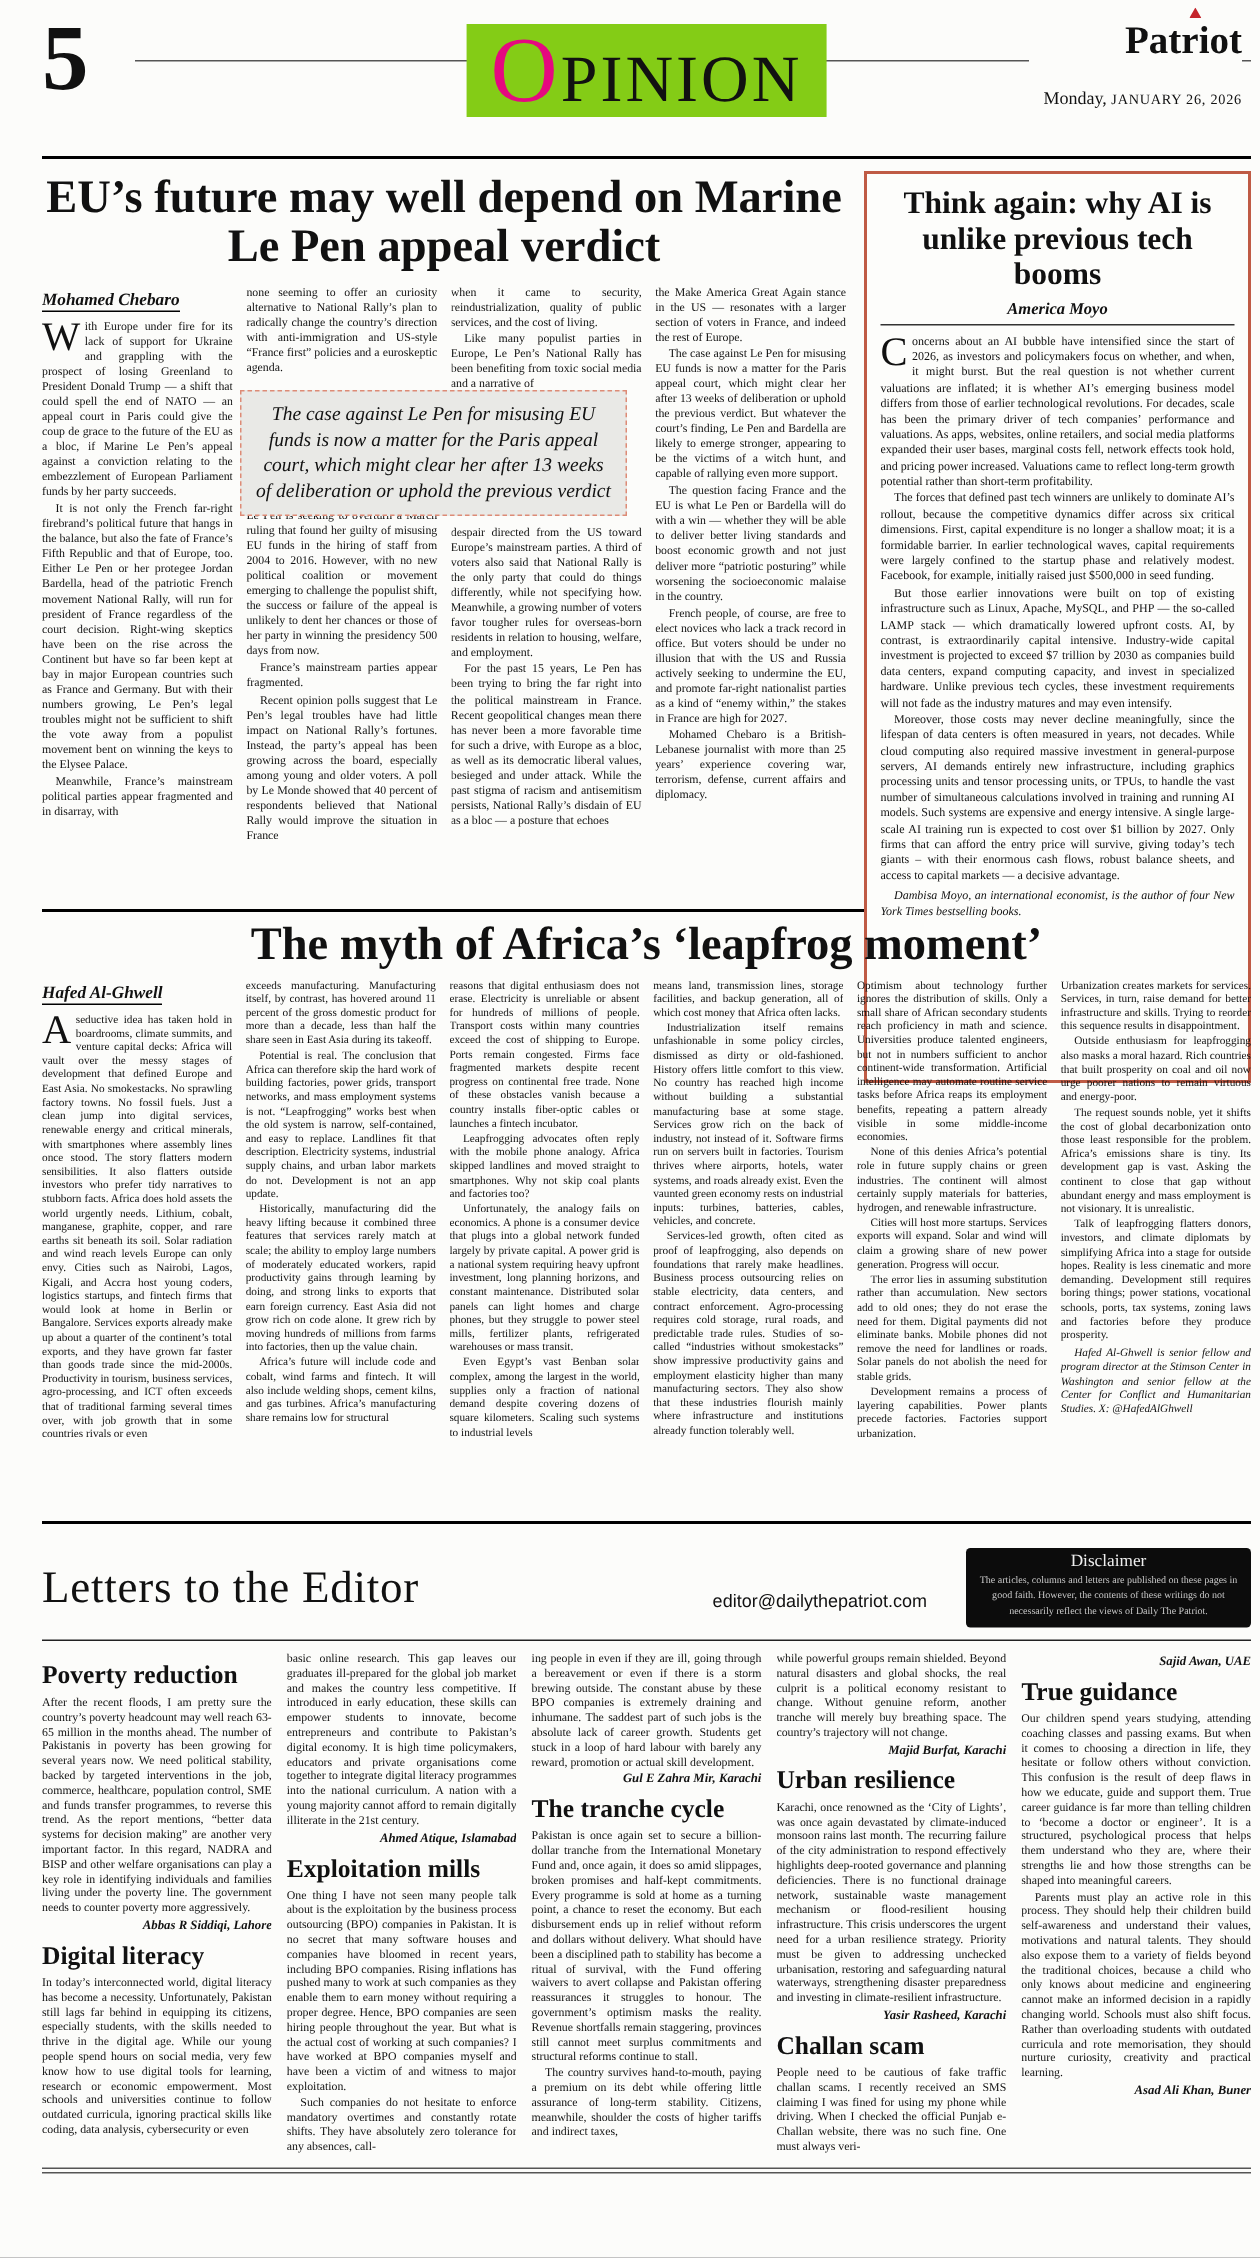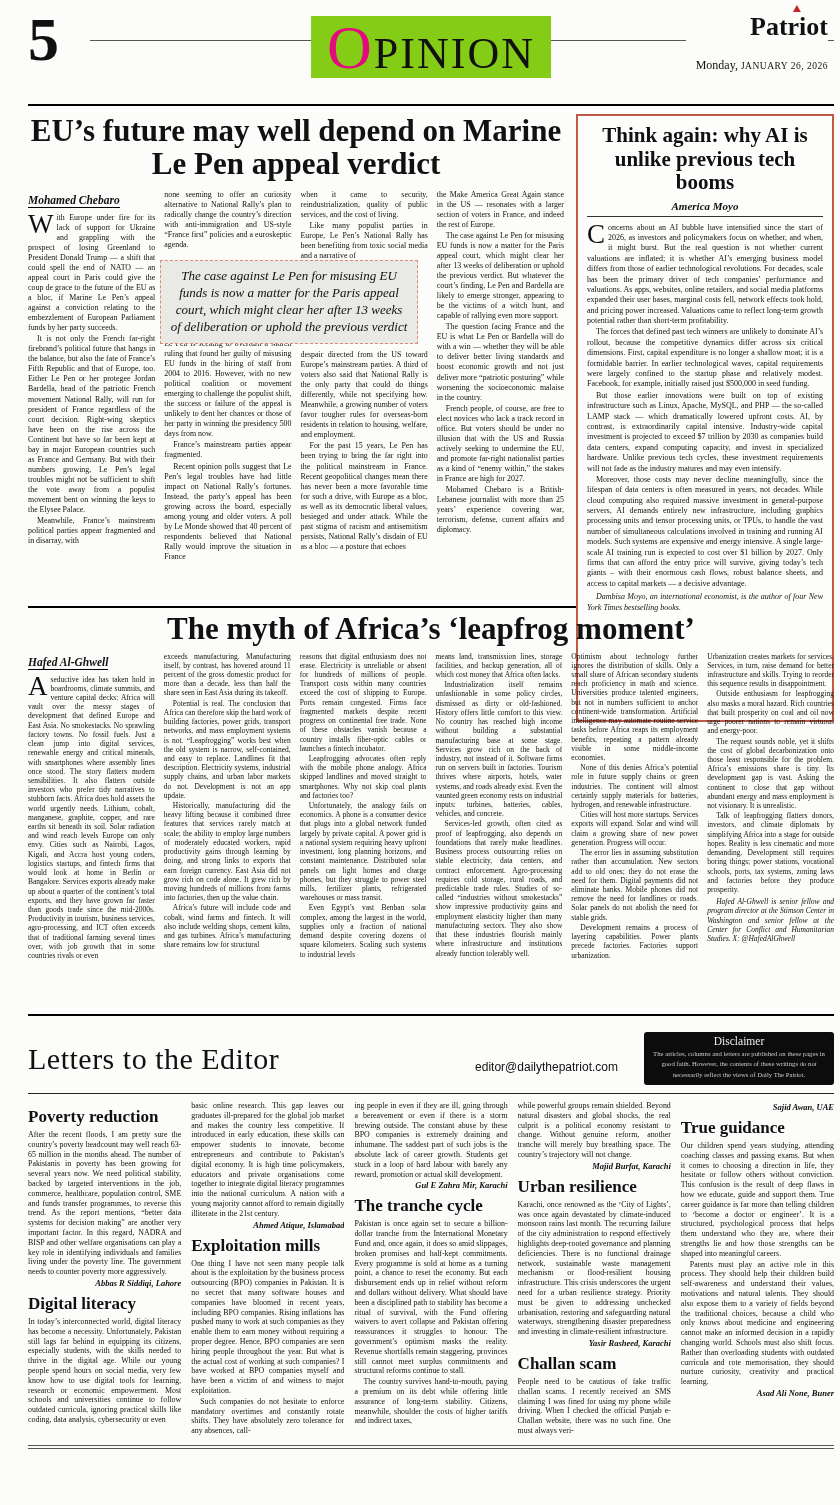--- a/index.html
+++ b/index.html
@@ -213,19 +213,19 @@
           <p class="para">Karachi, once renowned as the ‘City of Lights’, was once again devastated by climate-induced monsoon rains last month. The recurring failure of the city administration to respond effectively highlights deep-rooted governance and planning deficiencies. There is no functional drainage network, sustainable waste management mechanism or flood-resilient housing infrastructure. This crisis underscores the urgent need for a urban resilience strategy. Priority must be given to addressing unchecked urbanisation, restoring and safeguarding natural waterways, strengthening disaster preparedness and investing in climate-resilient infrastructure.</p>
           <div class="sig">Yasir Rasheed, Karachi</div>
           <h3 class="letter-heading">Challan scam</h3>
           <p class="para">People need to be cautious of fake traffic challan scams. I recently received an SMS claiming I was fined for using my phone while driving. When I checked the official Punjab e-Challan website, there was no such fine. One must always veri-</p>
         </div>
       <div class="col">
           <div class="sig">Sajid Awan, UAE</div>
           <h3 class="letter-heading">True guidance</h3>
           <p class="para">Our children spend years studying, attending coaching classes and passing exams. But when it comes to choosing a direction in life, they hesitate or follow others without conviction. This confusion is the result of deep flaws in how we educate, guide and support them. True career guidance is far more than telling children to ‘become a doctor or engineer’. It is a structured, psychological process that helps them understand who they are, where their strengths lie and how those strengths can be shaped into meaningful careers.</p>
           <p class="para">Parents must play an active role in this process. They should help their children build self-awareness and understand their values, motivations and natural talents. They should also expose them to a variety of fields beyond the traditional choices, because a child who only knows about medicine and engineering cannot make an informed decision in a rapidly changing world. Schools must also shift focus. Rather than overloading students with outdated curricula and rote memorisation, they should nurture curiosity, creativity and practical learning.</p>
-          <div class="sig">Asad Ali None, Buner</div>
+          <div class="sig">Asad Ali Khan, Buner</div>
         </div>
     </div>
   </section>
 
   <div class="page-footer"></div>
 </div>
 
 </body></html>

